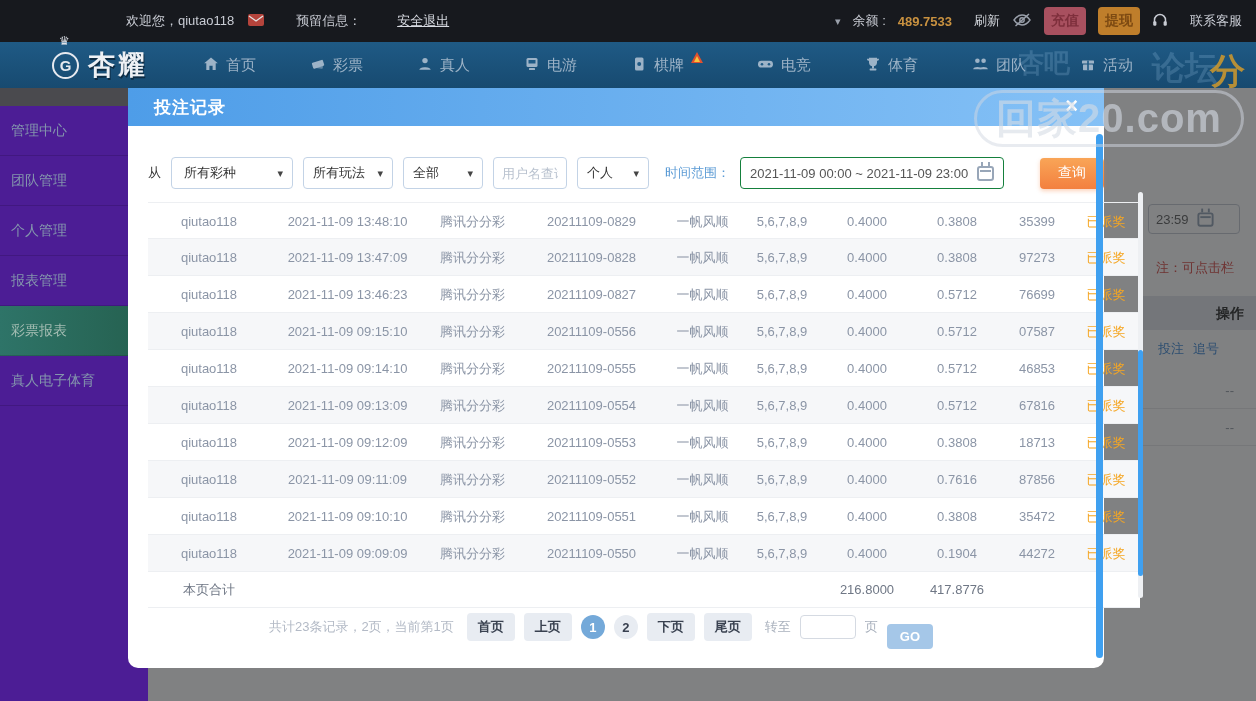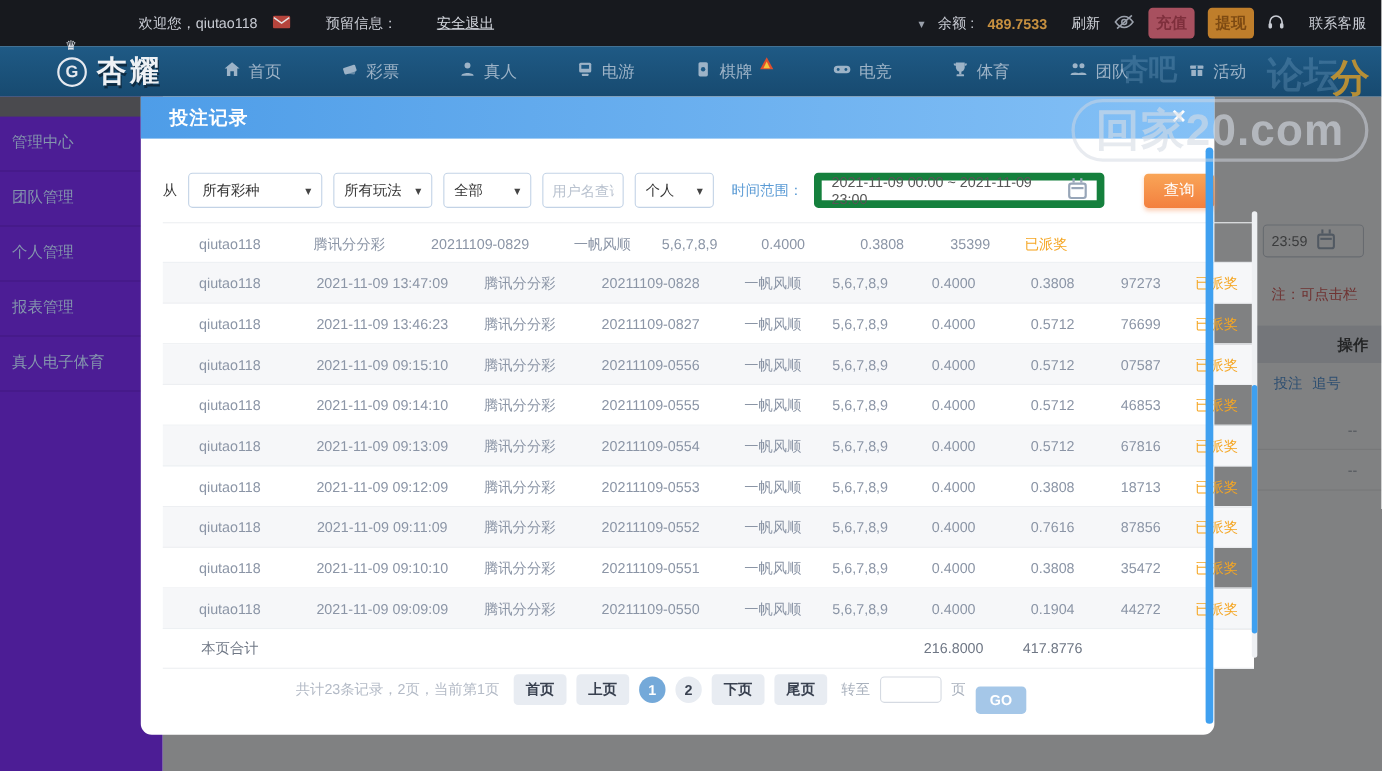--- a/index.html
+++ b/index.html
@@ -64,21 +64,21 @@
   .modal-scrollbar { position:absolute; right:1px; top:46px; width:7px; height:524px; background:#3fa0f0; border-radius:4px; cursor:pointer; }
 
   
   .filters { position:absolute; left:20px; top:68px; height:34px; display:flex; align-items:center; gap:10px; font-size:13px; color:#333; }
   .sel { height:32px; border:1px solid #c3d3e6; border-radius:4px; background:#fff; display:flex; align-items:center; justify-content:space-between; padding:0 9px; cursor:pointer; }
   .sel::after { content:"▾"; font-size:11px; color:#444; margin-left:8px; }
   .w120 { width:122px;padding-left:12px; } .w88 { width:90px; } .w78 { width:80px; } .w70 { width:72px; }
   .txt-input { width:74px; height:32px; border:1px solid #c3d3e6; border-radius:4px; padding:0 8px; font-size:13px; color:#333; outline:none; font-family:inherit; }
   .txt-input::placeholder { color:#b9c2cf; }
   .time-label { color:#5b9bd5; margin-left:6px; }
-  .datebox { width:264px; height:32px; border:7px solid #15803d; border-radius:4px; display:flex; align-items:center; padding:0 9px; color:#555; gap:6px; cursor:pointer; }
+  .datebox { width:264px; height:32px; border:1px solid #15803d; border-radius:4px; display:flex; align-items:center; padding:0 9px; color:#555; gap:6px; cursor:pointer; }
   .datebox .dtext { flex:1; }
   .icon-cal { position:relative; width:17px; height:15px; border:2px solid #98a6b8; border-radius:3px; flex:none; }
   .icon-cal::before { content:""; position:absolute; left:1px; right:1px; top:2px; border-top:2px solid #98a6b8; }
   .icon-cal::after { content:""; position:absolute; top:-6px; left:2px; width:2px; height:4px; background:#98a6b8; box-shadow:7px 0 0 #98a6b8; }
   .icon-cal.small { transform:scale(0.95); }
   .search-btn { margin-left:26px; width:64px; height:31px; border-radius:4px; background:linear-gradient(180deg,#f9a557,#f3803f); color:#fff; font-size:14px; display:flex; align-items:center; justify-content:center; cursor:pointer; box-shadow:0 2px 4px rgba(243,128,63,0.35); }
 
   
   .rtable { position:absolute; left:20px; top:114px; width:992px; font-size:13px; color:#8b95a6; }
   .trow { display:flex; height:37px; line-height:37px; border-bottom:1px solid #edeff2; }
@@ -230,20 +230,21 @@
     <span class="nav-ghost ghost-gold">分</span>
   </div>
 
   <div class="sidebar">
     <div class="sidebar-band"></div>
     <div class="side-menu">
         <div class="side-item">管理中心</div>
         <div class="side-item">团队管理</div>
         <div class="side-item">个人管理</div>
         <div class="side-item">报表管理</div>
+        <div class="side-item active">彩票报表</div>
         <div class="side-item">真人电子体育</div>
       </div>
   </div>
 
   <div class="bg-layer">
     <div class="bg-timebox">
       <span>23:59</span>
       <span class="icon-cal small"></span>
     </div>
     <div class="bg-note">注：可点击栏</div>
@@ -284,20 +285,21 @@
         <span class="dtext">2021-11-09 00:00 ~ 2021-11-09 23:00</span>
         <span class="icon-cal"></span>
       </div>
       <span class="search-btn">查询</span>
     </div>
 
     <div class="rtable">
       <div>
           <div class="trow">
             <div class="tcell c0">qiutao118</div>
+            <div class="tcell c1">2021-11-09 13:48:10</div>
             <div class="tcell c2">腾讯分分彩</div>
             <div class="tcell c3">20211109-0829</div>
             <div class="tcell c4">一帆风顺</div>
             <div class="tcell c5">5,6,7,8,9</div>
             <div class="tcell c6">0.4000</div>
             <div class="tcell c7">0.3808</div>
             <div class="tcell c8">35399</div>
             <div class="tcell c9 status">已派奖</div>
           </div>
           <div class="trow">

